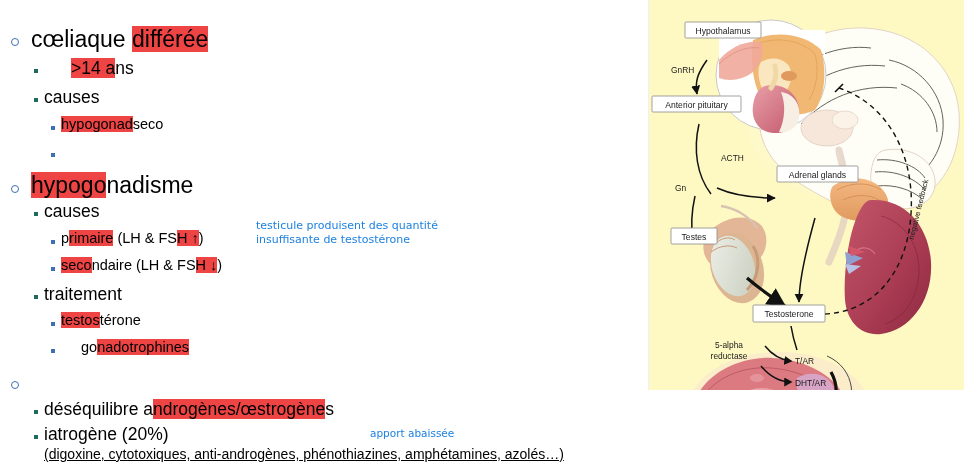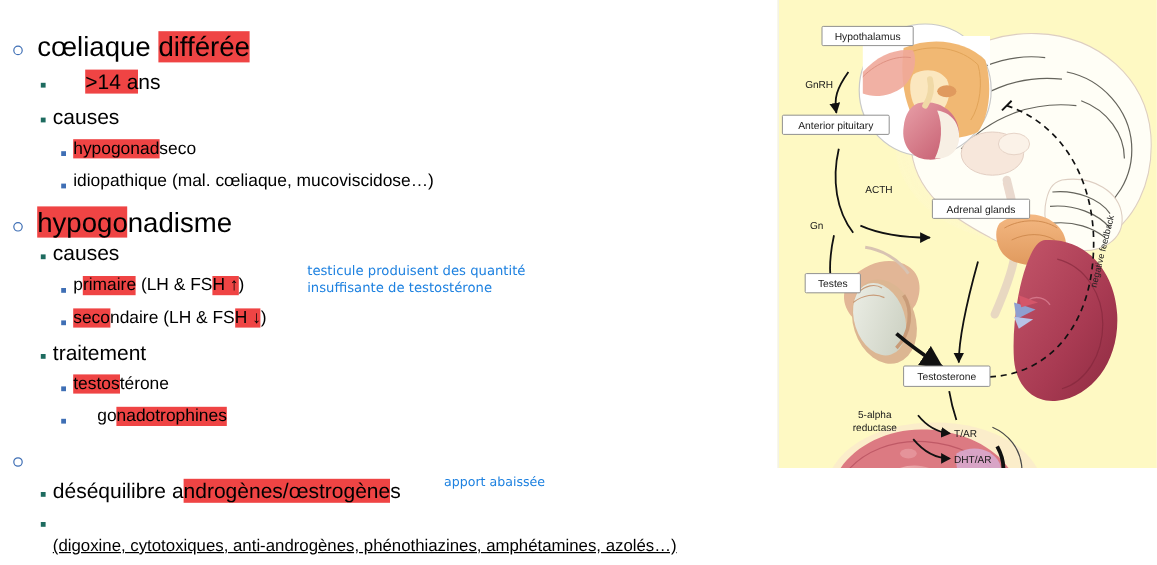--- a/index.html
+++ b/index.html
@@ -85,20 +85,21 @@
     white-space: pre-line;
     font-family: "DejaVu Sans", sans-serif;
   }
   .annot-sm {
     position: absolute;
     color: #1d81e0;
     font-size: 10.5px;
     line-height: 1.2;
     white-space: nowrap;
     font-family: "DejaVu Sans", sans-serif;
+    margin-top: 31px;
   }
 
   
   #diagram {
     position: absolute;
     left: 648px;
     top: 0;
     width: 316px;
     height: 390px;
     background: #fef9c3;
@@ -144,21 +145,20 @@
     <span class="bullet b2" style="left:34px; top:69px;"></span>
     <div class="line t2" style="left:44px; top:60px;padding-left:27px;"><span class="hl">&gt;14 a</span><span>ns</span></div>
 
     <span class="bullet b2" style="left:34px; top:98px;"></span>
     <div class="line t2" style="left:44px; top:89px;">causes</div>
 
     <span class="bullet b3" style="left:51px; top:126px;"></span>
     <div class="line t3" style="left:61px; top:117px;"><span class="hl">hypogonad</span><span>seco</span></div>
 
     <span class="bullet b3" style="left:51px; top:153px;"></span>
-    <div class="line t3" style="left:61px; top:144px;">idiopathique (mal. cœliaque, mucoviscidose…)</div>
 
     <span class="bullet b1" style="left:11px; top:185px;"></span>
     <div class="line t1" style="left:31px; top:174px;"><span class="hl">hypogo</span><span>nadisme</span></div>
 
     <span class="bullet b2" style="left:34px; top:212px;"></span>
     <div class="line t2" style="left:44px; top:203px;">causes</div>
 
     <span class="bullet b3" style="left:51px; top:240px;"></span>
     <div class="line t3" style="left:61px; top:231px;"><span>p</span><span class="hl">rimaire</span><span> (LH &amp; FS</span><span class="hl">H ↑</span><span>)</span></div>
 
@@ -173,20 +173,21 @@
 
     <span class="bullet b3" style="left:51px; top:349px;"></span>
     <div class="line t3" style="left:61px; top:340px;margin-left:20px;"><span>go</span><span class="hl">nadotrophines</span></div>
 
     <span class="bullet b1" style="left:11px; top:381px;"></span>
 
     <span class="bullet b2" style="left:34px; top:410px;"></span>
     <div class="line t2" style="left:44px; top:401px;"><span>déséquilibre a</span><span class="hl">ndrogènes/œstrogène</span><span>s</span></div>
 
     <span class="bullet b2" style="left:34px; top:435px;"></span>
+    <div class="line t2" style="left:44px; top:426px;">iatrogène (20%)</div>
 
     <div class="line tsub" style="left:44px; top:447px;">(digoxine, cytotoxiques, anti-androgènes, phénothiazines, amphétamines, azolés…)</div>
 
     <div class="annot" style="left:256px; top:219px;">testicule produisent des quantité
 insuffisante de testostérone</div>
     <div class="annot-sm" style="left:370px; top:396px;">apport abaissée</div>
   </div>
 
   <div id="diagram">
     <svg width="316" height="471" viewBox="0 0 316 471" xmlns="http://www.w3.org/2000/svg">

